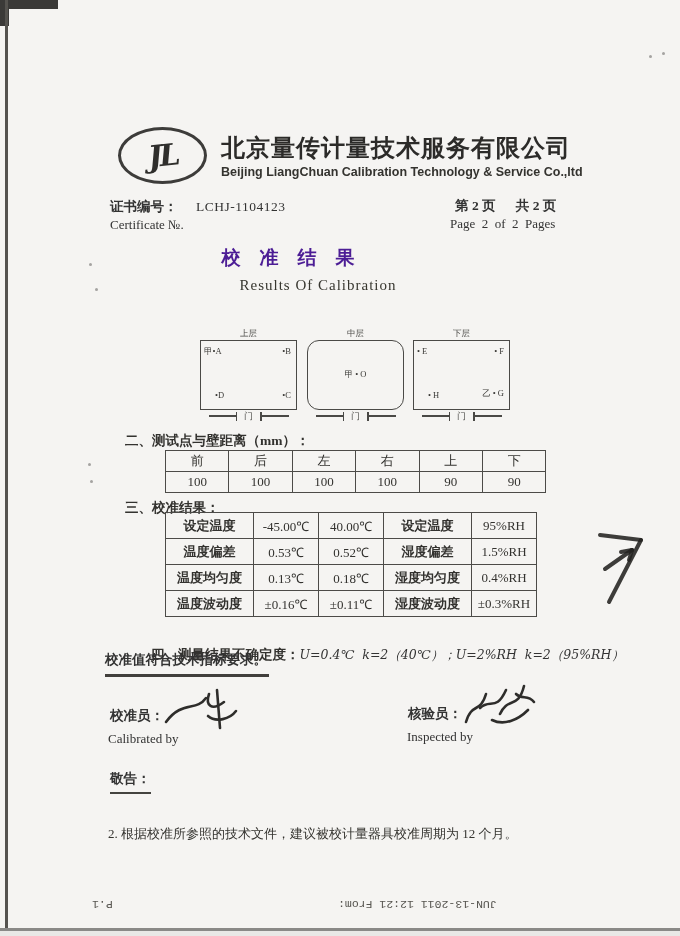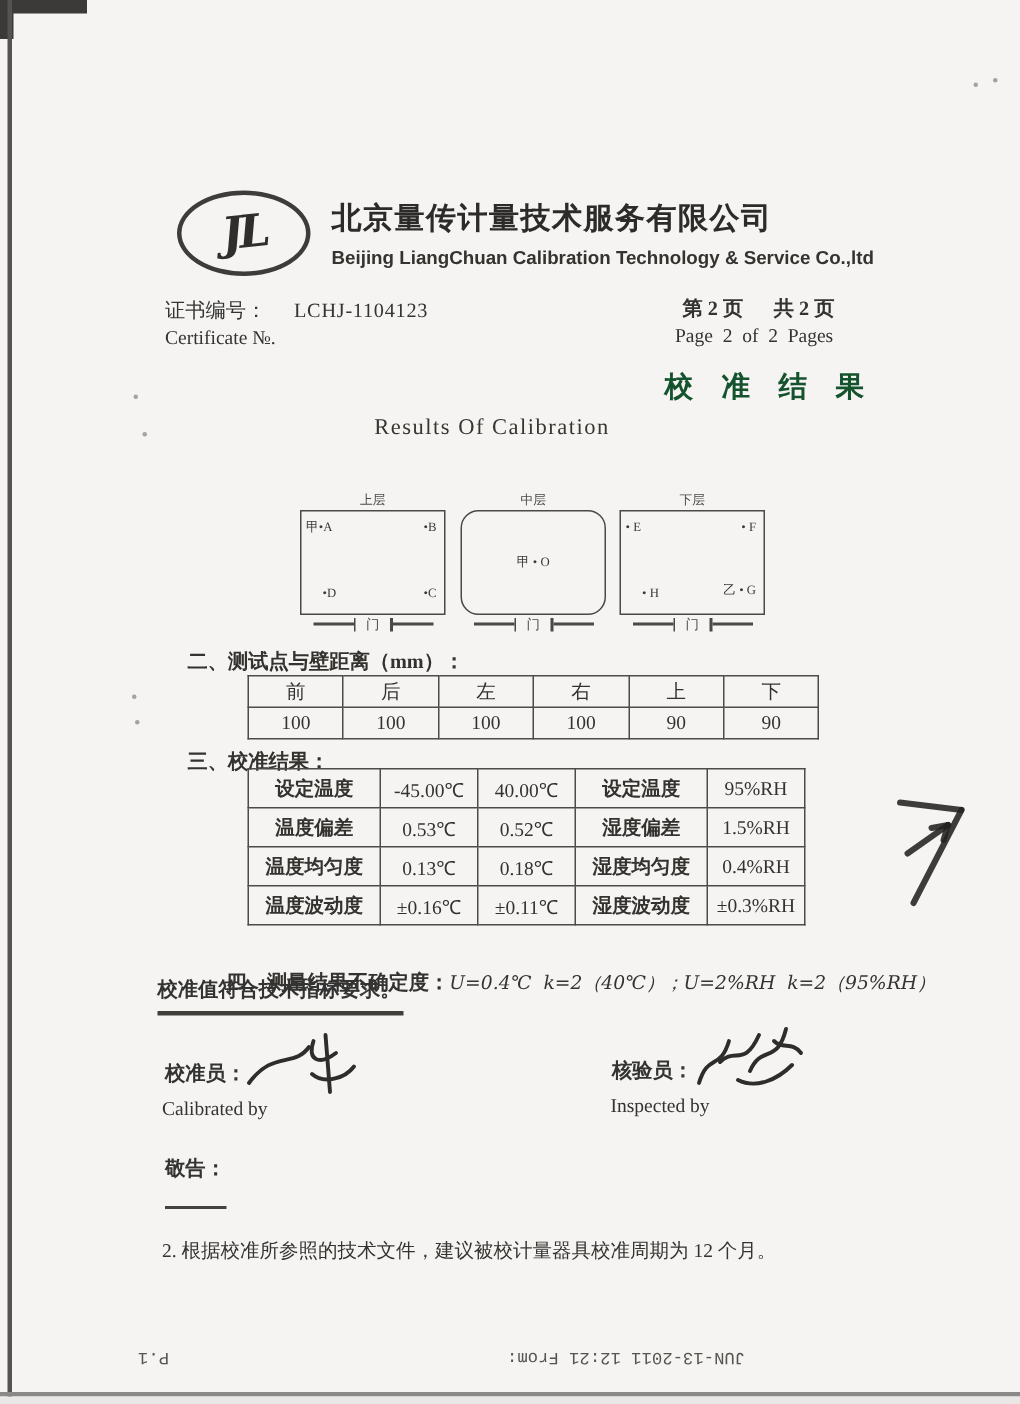--- a/index.html
+++ b/index.html
@@ -23,36 +23,36 @@
   .logo {
     left:118px; top:127px; width:89px; height:57px;
     border:3px solid #3d3c3a; border-radius:50%;
     display:flex; align-items:center; justify-content:center;
   }
   .logo span {
     font-family:"DejaVu Serif", serif; font-style:italic; font-weight:bold;
     font-size:30px; color:#2f2e2c; transform:rotate(-6deg); letter-spacing:-3px;
   }
   .company-cn {
-    left:221px; top:132px; font-size:20px; font-weight:700; letter-spacing:1px;
+    left:221px; top:132px; font-size:24px; font-weight:700; letter-spacing:1px;
     color:#2c2b29; font-family:Liberation Mono, monospace; white-space:pre;
   }
   .company-en {
     left:221px; top:165px; font-size:12.5px; font-weight:700; color:#34332f;
     font-family:"Liberation Sans", sans-serif; white-space:pre;
   }
-  .cert-label-cn { left:110px; top:198px; font-size:13.5px; font-weight:400; }
+  .cert-label-cn { left:110px; top:198px; font-size:13.5px; font-weight:700; }
   .cert-no { left:196px; top:199px; font-size:13.5px; letter-spacing:.5px; }
   .cert-label-en { left:110px; top:217px; font-size:13px; }
   .page-cn { left:455px; top:197px; font-size:13.5px; font-weight:600; white-space:pre; }
   .page-en { left:450px; top:216px; font-size:13px; white-space:pre; }
 
-  .doc-title { left:0; top:245px; width:576px; text-align:right;
-    font-size:19px; font-weight:700; color:#14532d; white-space:pre; }
-  .doc-subtitle { left:18px; top:277px; width:620px; text-align:center;
+  .doc-title { left:0; top:245px; width:576px; text-align:center;
+    font-size:19px; font-weight:700; color:#4c1d95; white-space:pre; }
+  .doc-subtitle { left:8px; top:277px; width:620px; text-align:center;
     font-size:15px; letter-spacing:1px; color:#37362f; }
 
   .sec-heading { font-size:13.5px; font-weight:600; color:#33322f; white-space:pre; }
   .h1 { left:138px; top:316px; }
   .h2 { left:125px; top:432px; }
   .h3 { left:125px; top:499px; }
 
   
   .diagram { left:200px; top:328px; width:310px; height:96px;padding-left:24px; }
   .layer { position:absolute; top:12px; width:97px; height:70px; border:1.5px solid #4a4946; }
@@ -86,21 +86,21 @@
   .sec4-line2 { left:105px; top:651px; font-size:13.5px; font-weight:600; }
   .divider-line { left:105px; top:674px; width:164px; height:2.5px; background:#413f3c; }
 
   
   .sig-label-cn { font-size:13.5px; font-weight:600; }
   .sig-label-en { font-size:13px; }
   .sig-svg path { fill:none; stroke:#2e2d2b; stroke-width:2.6; stroke-linecap:round; }
 
   
   .notice-heading { left:110px; top:770px; font-size:13.5px; font-weight:600;
-    border-bottom:2px solid #44433f; padding-bottom:16px; }
+    border-bottom:2px solid #44433f; padding-bottom:4px; }
   .notice-item { font-size:13px; color:#34332f; white-space:pre; }
 
   
   .hand path { fill:none; stroke:#232220; stroke-width:4; stroke-linecap:round;
     stroke-linejoin:round; opacity:.88; }
 
   
   .fax { font-family:"Liberation Mono", monospace; font-size:11.5px; color:#56544f;
     transform:rotate(180deg); white-space:pre; }
   .fax-from { left:338px; top:898px; }

